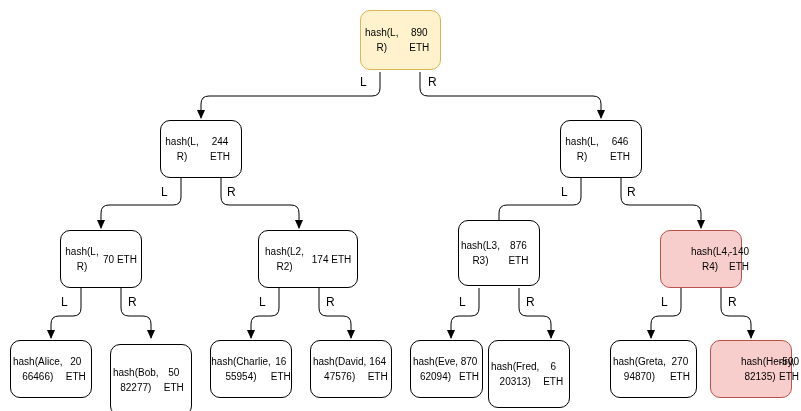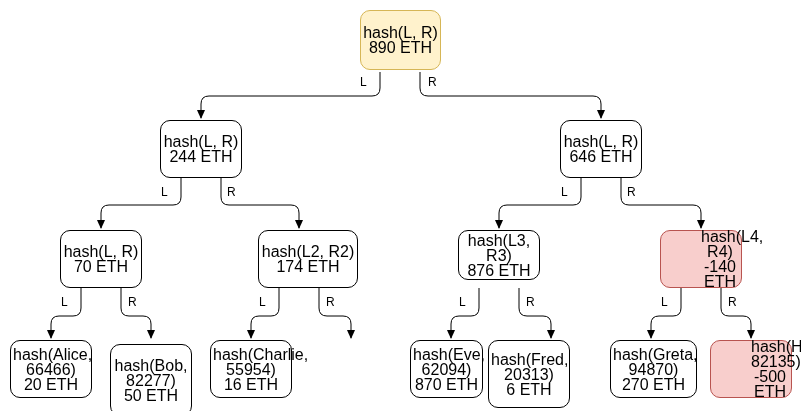--- a/index.html
+++ b/index.html
@@ -21,25 +21,24 @@
     stroke: var(--edge-color, #000);
     stroke-width: 1;
   }
   .node {
     position: absolute;
     box-sizing: border-box;
     border: 1px solid var(--node-border, #000);
     background: var(--node-fill, #fff);
     border-radius: 10px;
     display: flex;
-    flex-direction: column;
     align-items: center;
     justify-content: center;
     text-align: center;
-    font-size: 16px;
+    font-size: 10px;
     line-height: 15px;
     color: #000;
     padding: 0 2px;
   }
   .node.root {
     background: var(--root-fill, #FFF2CC);
     border-color: var(--root-border, #D6B656);
   }
   .node.negative {
     background: var(--negative-fill, #F8CECC);
@@ -98,40 +97,44 @@
   </div>
 
   <div class="node" style="left:60px;top:230px;width:82px;height:58px">
     <div class="hash">hash(L, R)</div>
     <div class="val">70 ETH</div>
   </div>
   <div class="node" style="left:258px;top:230px;width:100px;height:58px">
     <div class="hash">hash(L2, R2)</div>
     <div class="val">174 ETH</div>
   </div>
-  <div class="node" style="left:458px;top:230px;width:82px;height:50px">
+  <div class="node" style="left:458px;top:220px;width:82px;height:66px">
     <div class="hash">hash(L3, R3)</div>
     <div class="val">876 ETH</div>
   </div>
   <div class="node negative" style="left:660px;top:230px;width:82px;height:58px">
     <div class="hash">hash(L4, R4)</div>
     <div class="val">-140 ETH</div>
   </div>
 
   <div class="node" style="left:10px;top:340px;width:82px;height:58px">
     <div class="hash">hash(Alice, 66466)</div>
     <div class="val">20 ETH</div>
   </div>
   <div class="node" style="left:110px;top:344px;width:82px;height:72px">
     <div class="hash">hash(Bob, 82277)</div>
     <div class="val">50 ETH</div>
   </div>
   <div class="node" style="left:210px;top:340px;width:82px;height:58px">
     <div class="hash">hash(Charlie, 55954)</div>
     <div class="val">16 ETH</div>
+  </div>
+  <div class="node" style="left:310px;top:340px;width:82px;height:58px">
+    <div class="hash">hash(David, 47576)</div>
+    <div class="val">164 ETH</div>
   </div>
   <div class="node" style="left:410px;top:340px;width:73px;height:58px">
     <div class="hash">hash(Eve, 62094)</div>
     <div class="val">870 ETH</div>
   </div>
   <div class="node" style="left:488px;top:340px;width:82px;height:68px">
     <div class="hash">hash(Fred, 20313)</div>
     <div class="val">6 ETH</div>
   </div>
   <div class="node" style="left:610px;top:340px;width:87px;height:58px">

